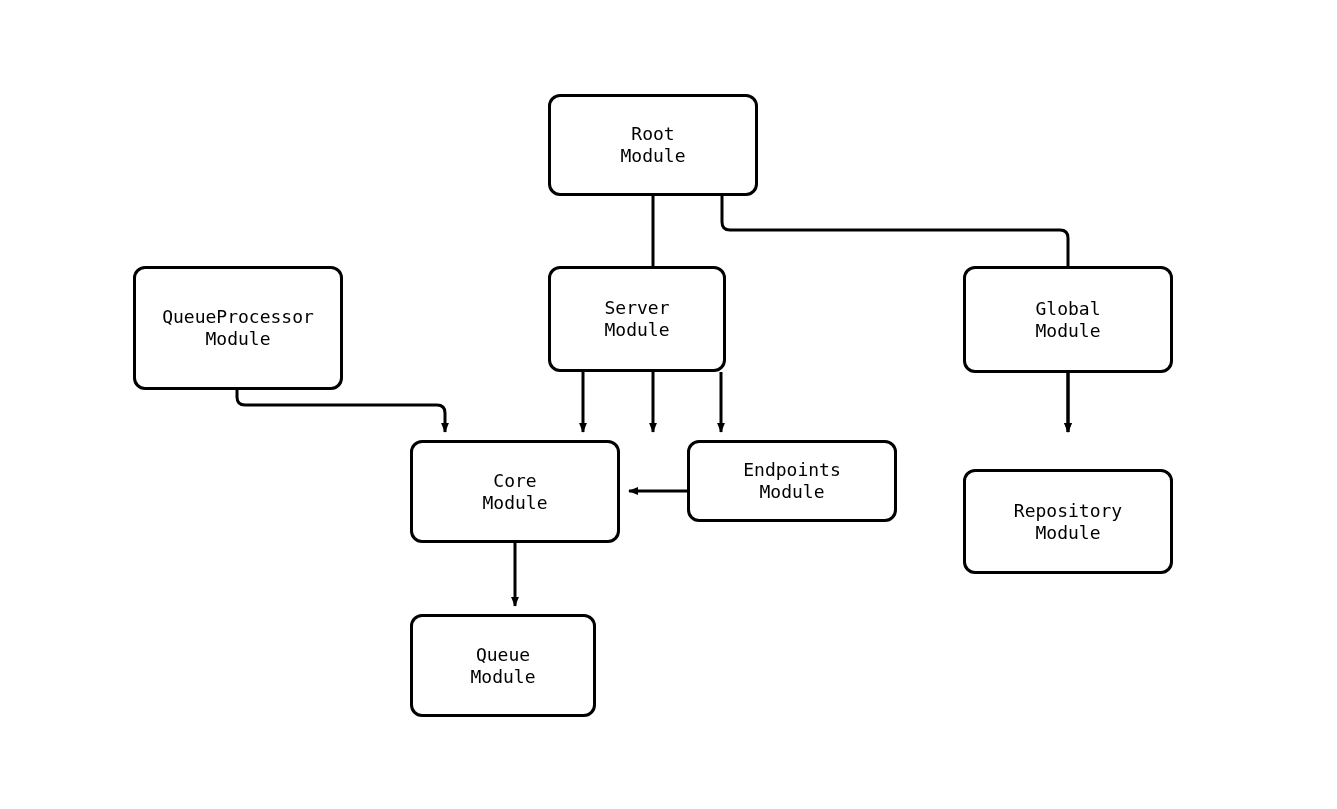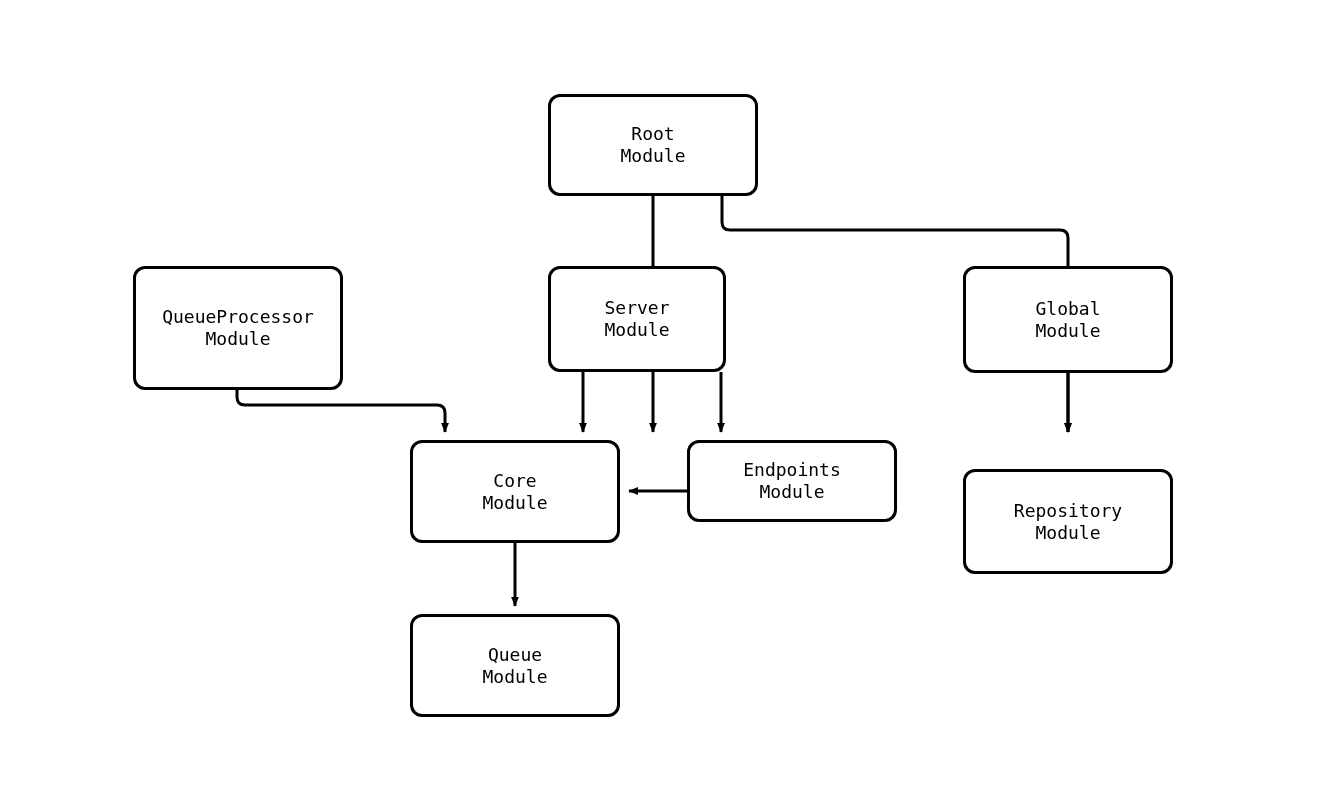--- a/index.html
+++ b/index.html
@@ -104,18 +104,18 @@
   <div class="node" style="left:687px; top:440px; width:210px; height:82px;">
     <div class="node-label">Endpoints
 Module</div>
   </div>
 
   <div class="node" style="left:963px; top:440px; width:210px; height:105px;margin-top:29px;">
     <div class="node-label">Repository
 Module</div>
   </div>
 
-  <div class="node" style="left:410px; top:614px; width:210px; height:103px;justify-content:center;">
+  <div class="node" style="left:410px; top:614px; width:186px; height:103px;justify-content:center;">
     <div class="node-label">Queue
 Module</div>
   </div>
 
 </div>
 
 </body></html>

